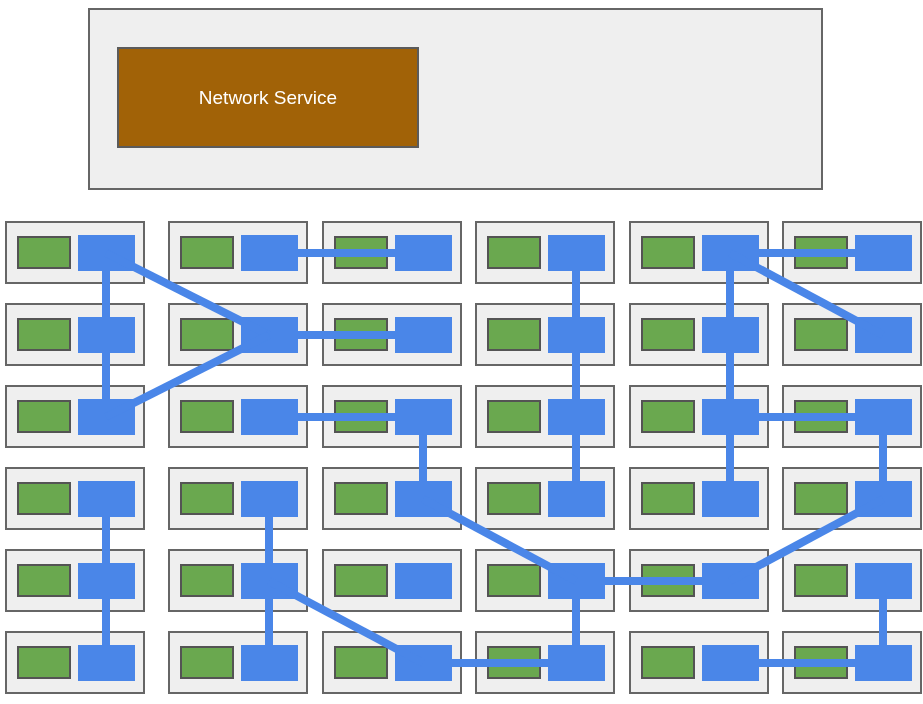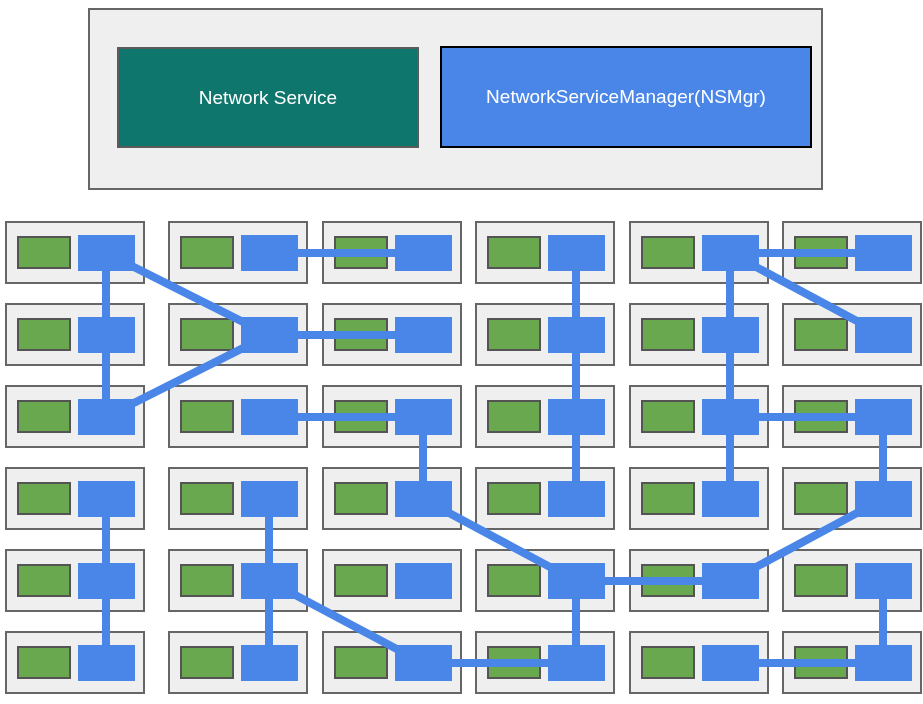--- a/index.html
+++ b/index.html
@@ -70,25 +70,22 @@
     top: 0;
     pointer-events: none;
   }
 </style>
 </head>
 <body>
 
 <div class="canvas">
 
   <div class="legend">
-    <div class="legend-item legend-ns" style="background: #0f766e; border-color: rgb(91, 91, 91); color: rgb(255, 255, 255);">
+    <div class="legend-item legend-ns" style="background: #a16207; border-color: rgb(91, 91, 91); color: rgb(255, 255, 255);">
       <span>Network Service</span>
-    </div>
-    <div class="legend-item legend-mgr" style="background: rgb(74, 134, 232); border-color: rgb(0, 0, 0); color: rgb(255, 255, 255);">
-      <span>NetworkServiceManager(NSMgr)</span>
     </div>
   </div>
 
   <div id="grid">
       <div class="node" style="left: 5px; top: 221px;">
         <div class="ns" style="background: rgb(106, 168, 79);"></div>
         <div class="mgr" style="background: rgb(74, 134, 232);"></div>
       </div>
       <div class="node" style="left: 168px; top: 221px;">
         <div class="ns" style="background: rgb(106, 168, 79);"></div>

